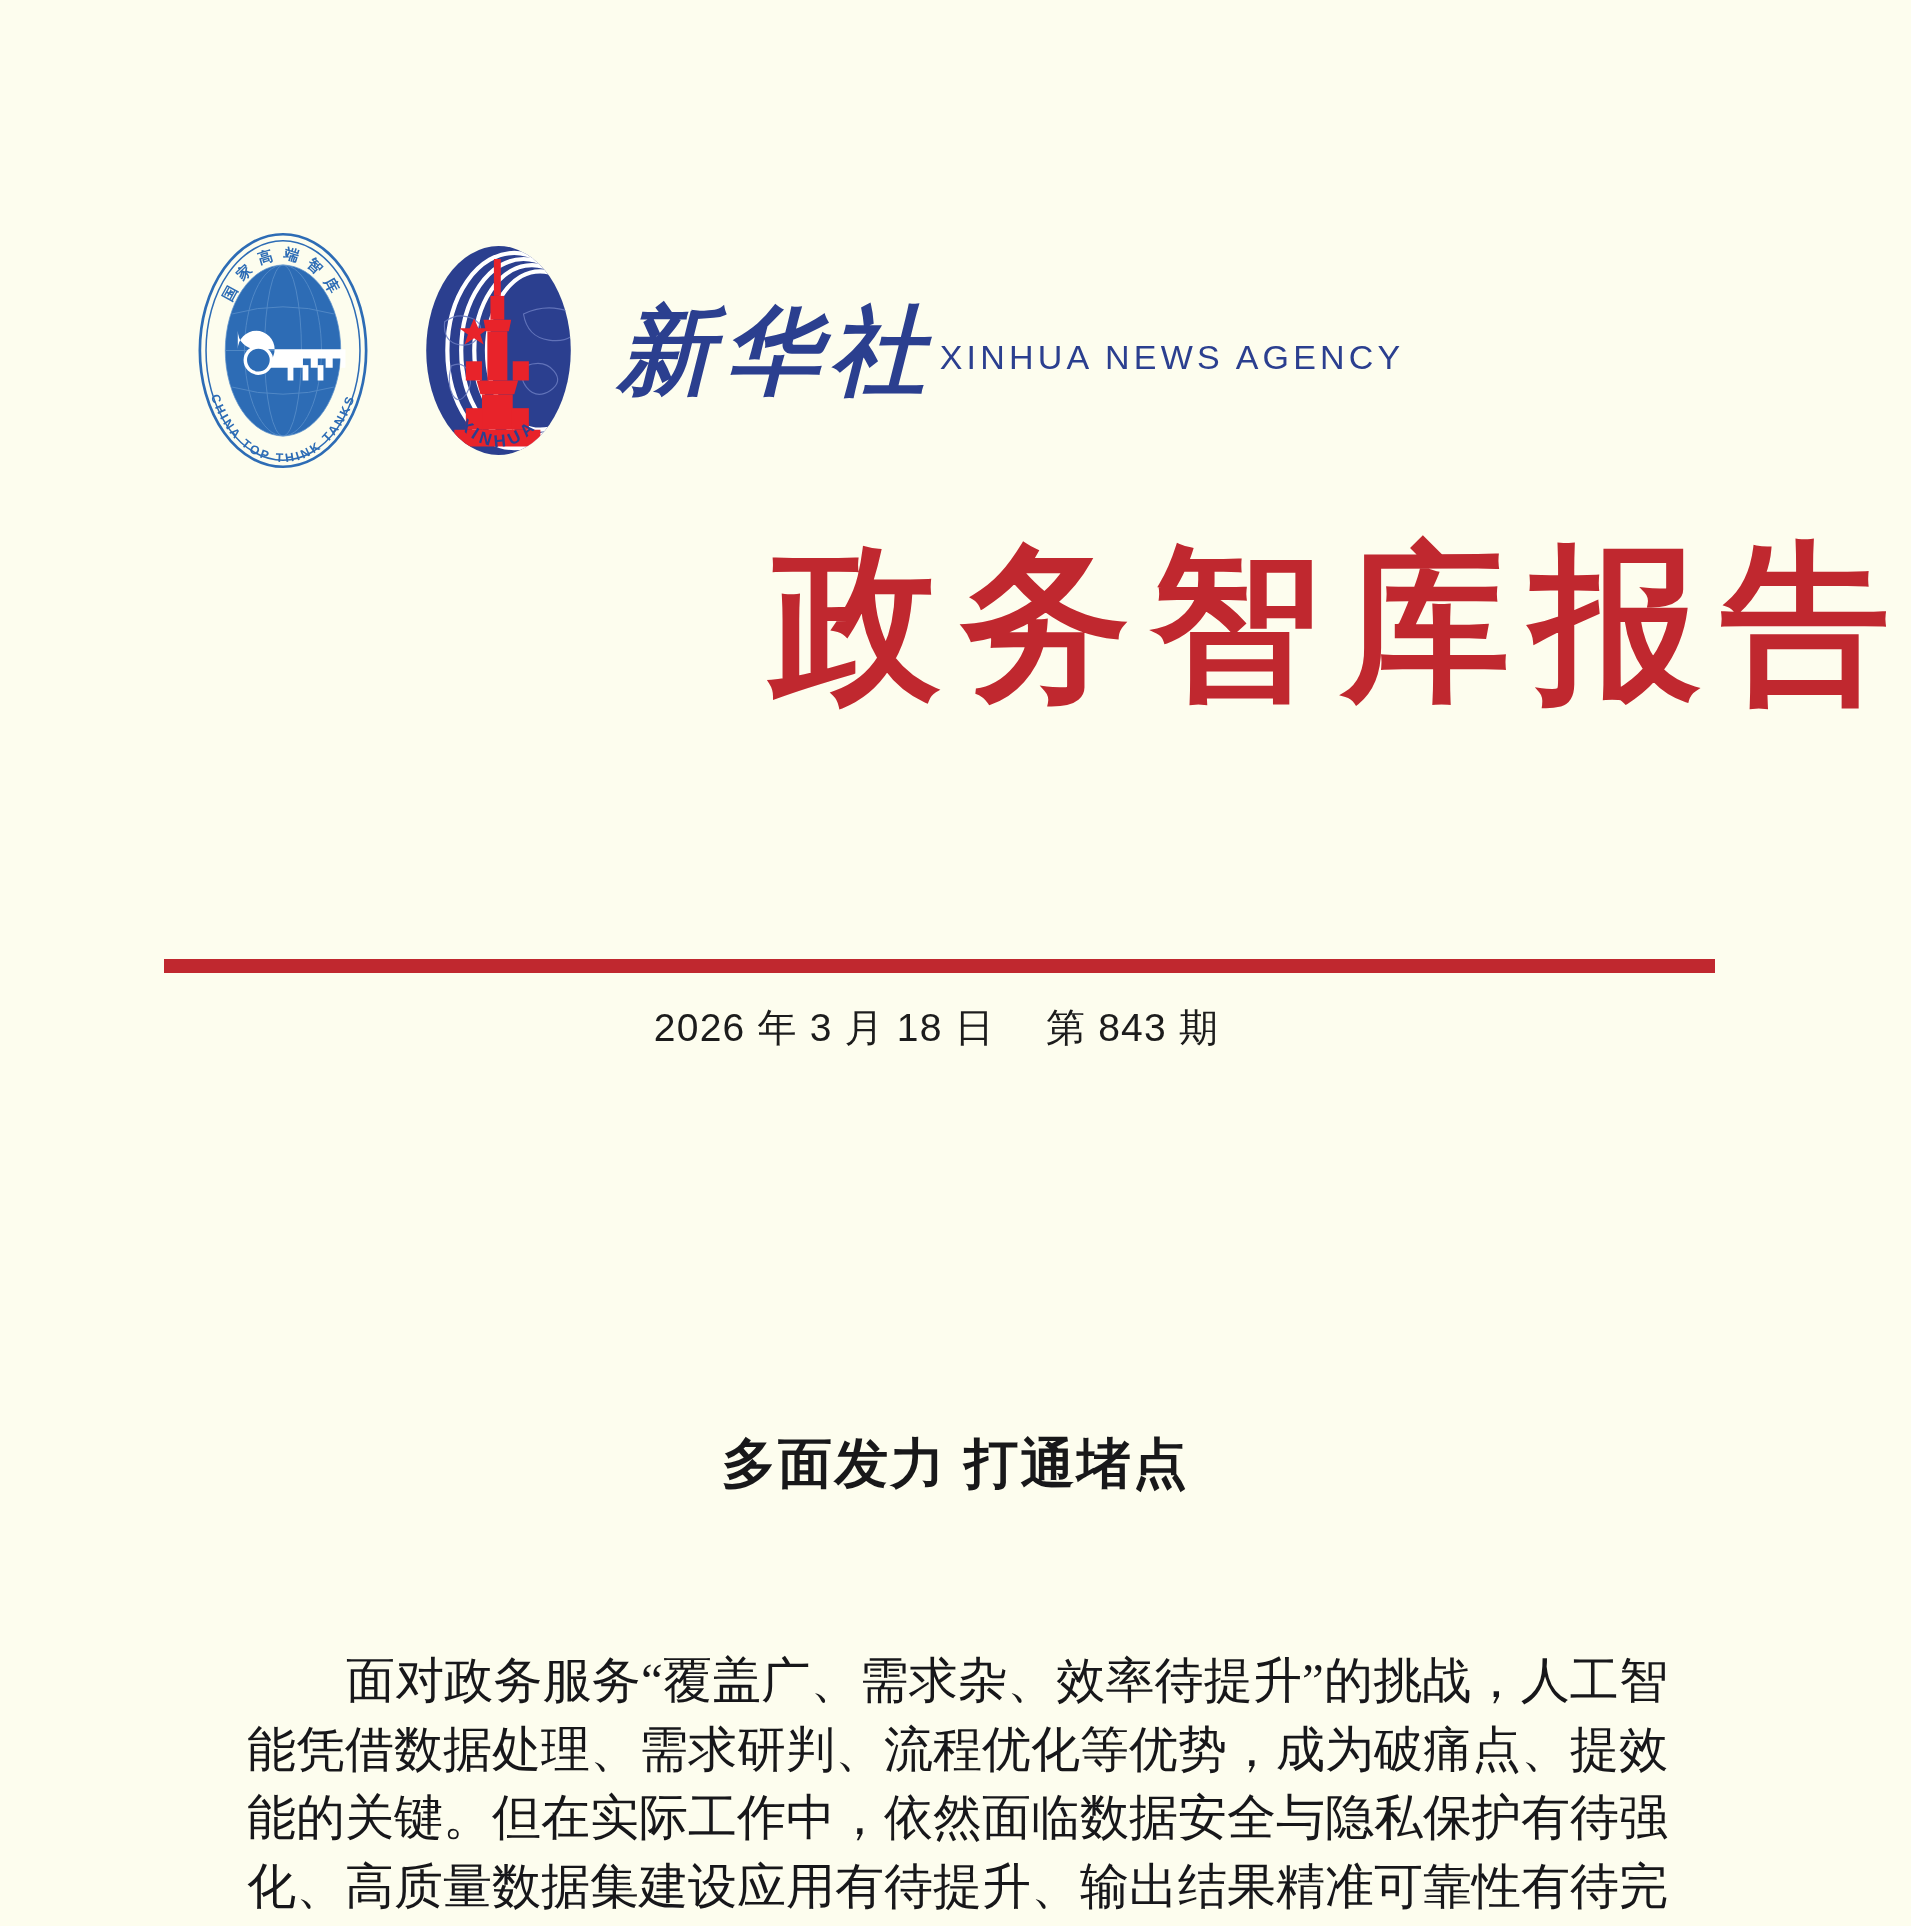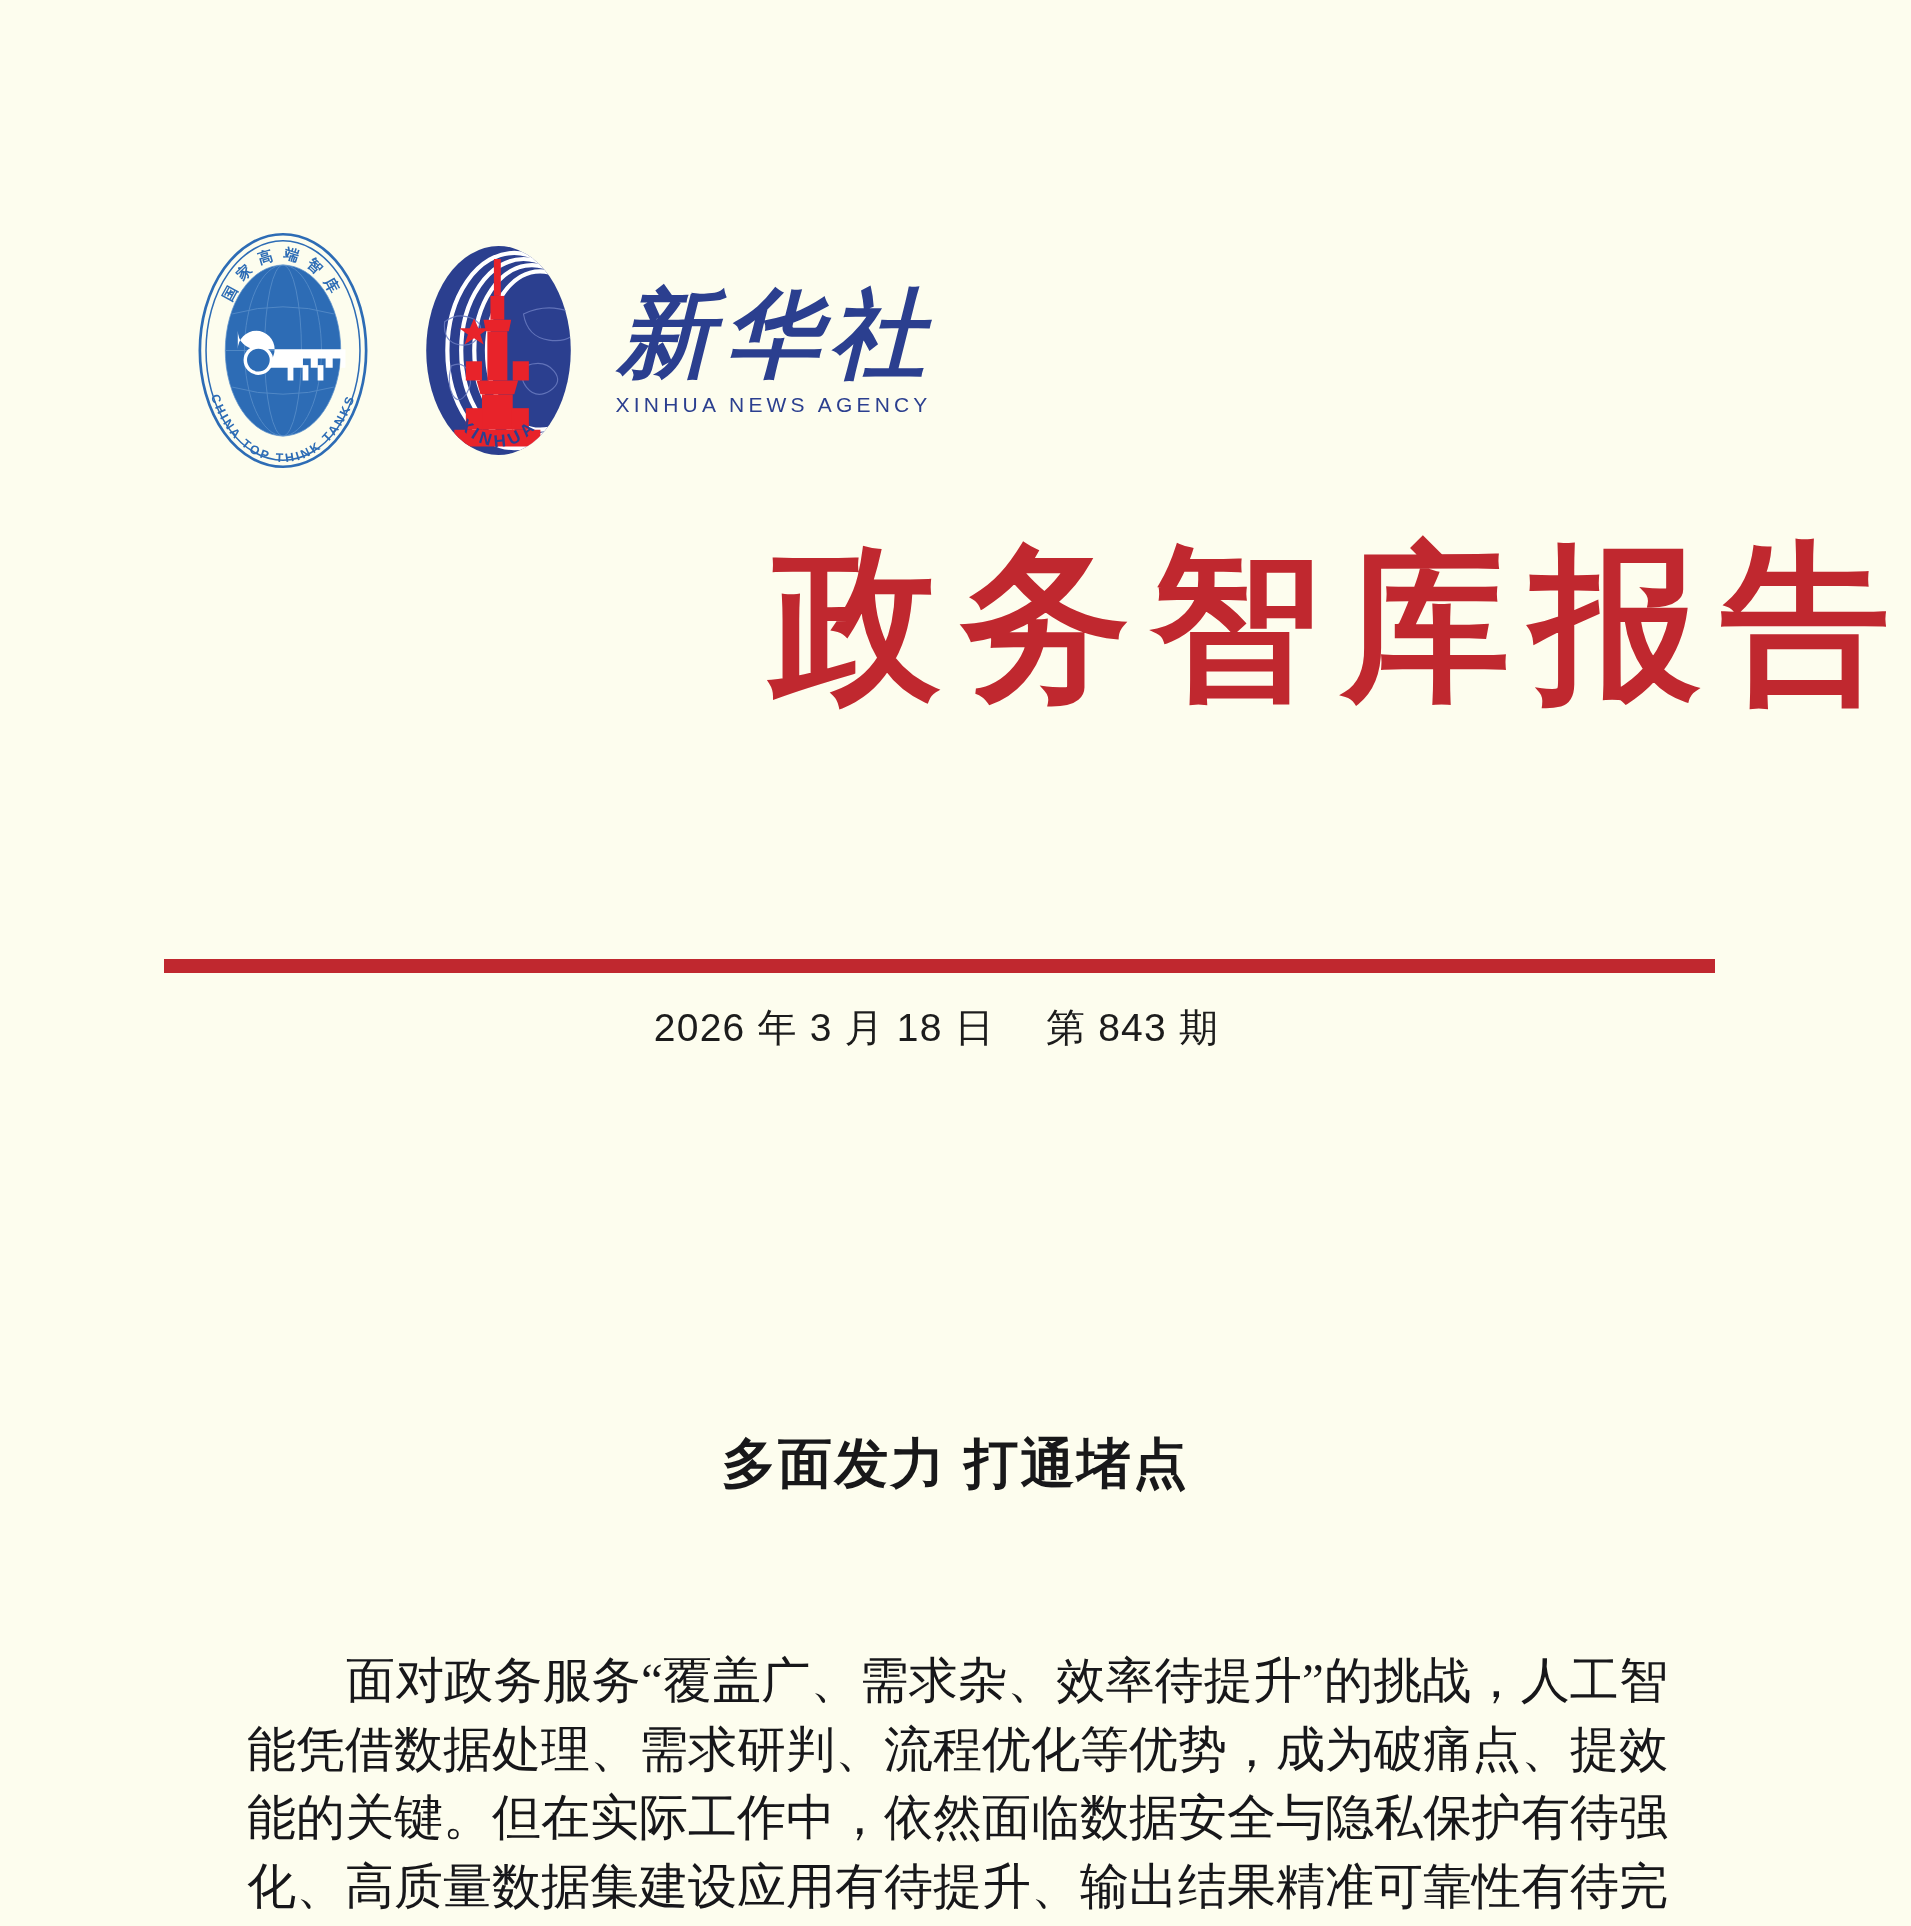--- a/index.html
+++ b/index.html
@@ -52,38 +52,38 @@
     height: 223px;
     flex: 0 0 auto;
     margin-left: 23px;
   }
   .xh-emblem svg { display:block; width:100%; height:100%; }
 
   .xh-wordmark {
     flex: 0 0 auto;
     margin-left: 18.5px;
     display: flex;
-    flex-direction: column;
+    flex-direction: row;
     align-items: center;
     justify-content: center;
     padding-top: 3.9px;
   }
   .xh-cn {
     font-family: "Liberation Serif", "DejaVu Serif", serif;
     font-size: 96px;
     font-weight: 700;
     font-style: italic;
     color: #2b3f8f;
     letter-spacing: 10px;
     line-height: 1;
     text-indent: 10px;
   }
   .xh-en {
     font-family: "Liberation Sans", sans-serif;
-    font-size: 21px;
+    font-size: 34px;
     font-weight: 400;
     color: #2b3f8f;
     letter-spacing: 4.2px;
     margin-top: 10px;
     text-indent: 4.2px;
   }
 
   
   .report-title {
     position: absolute;

